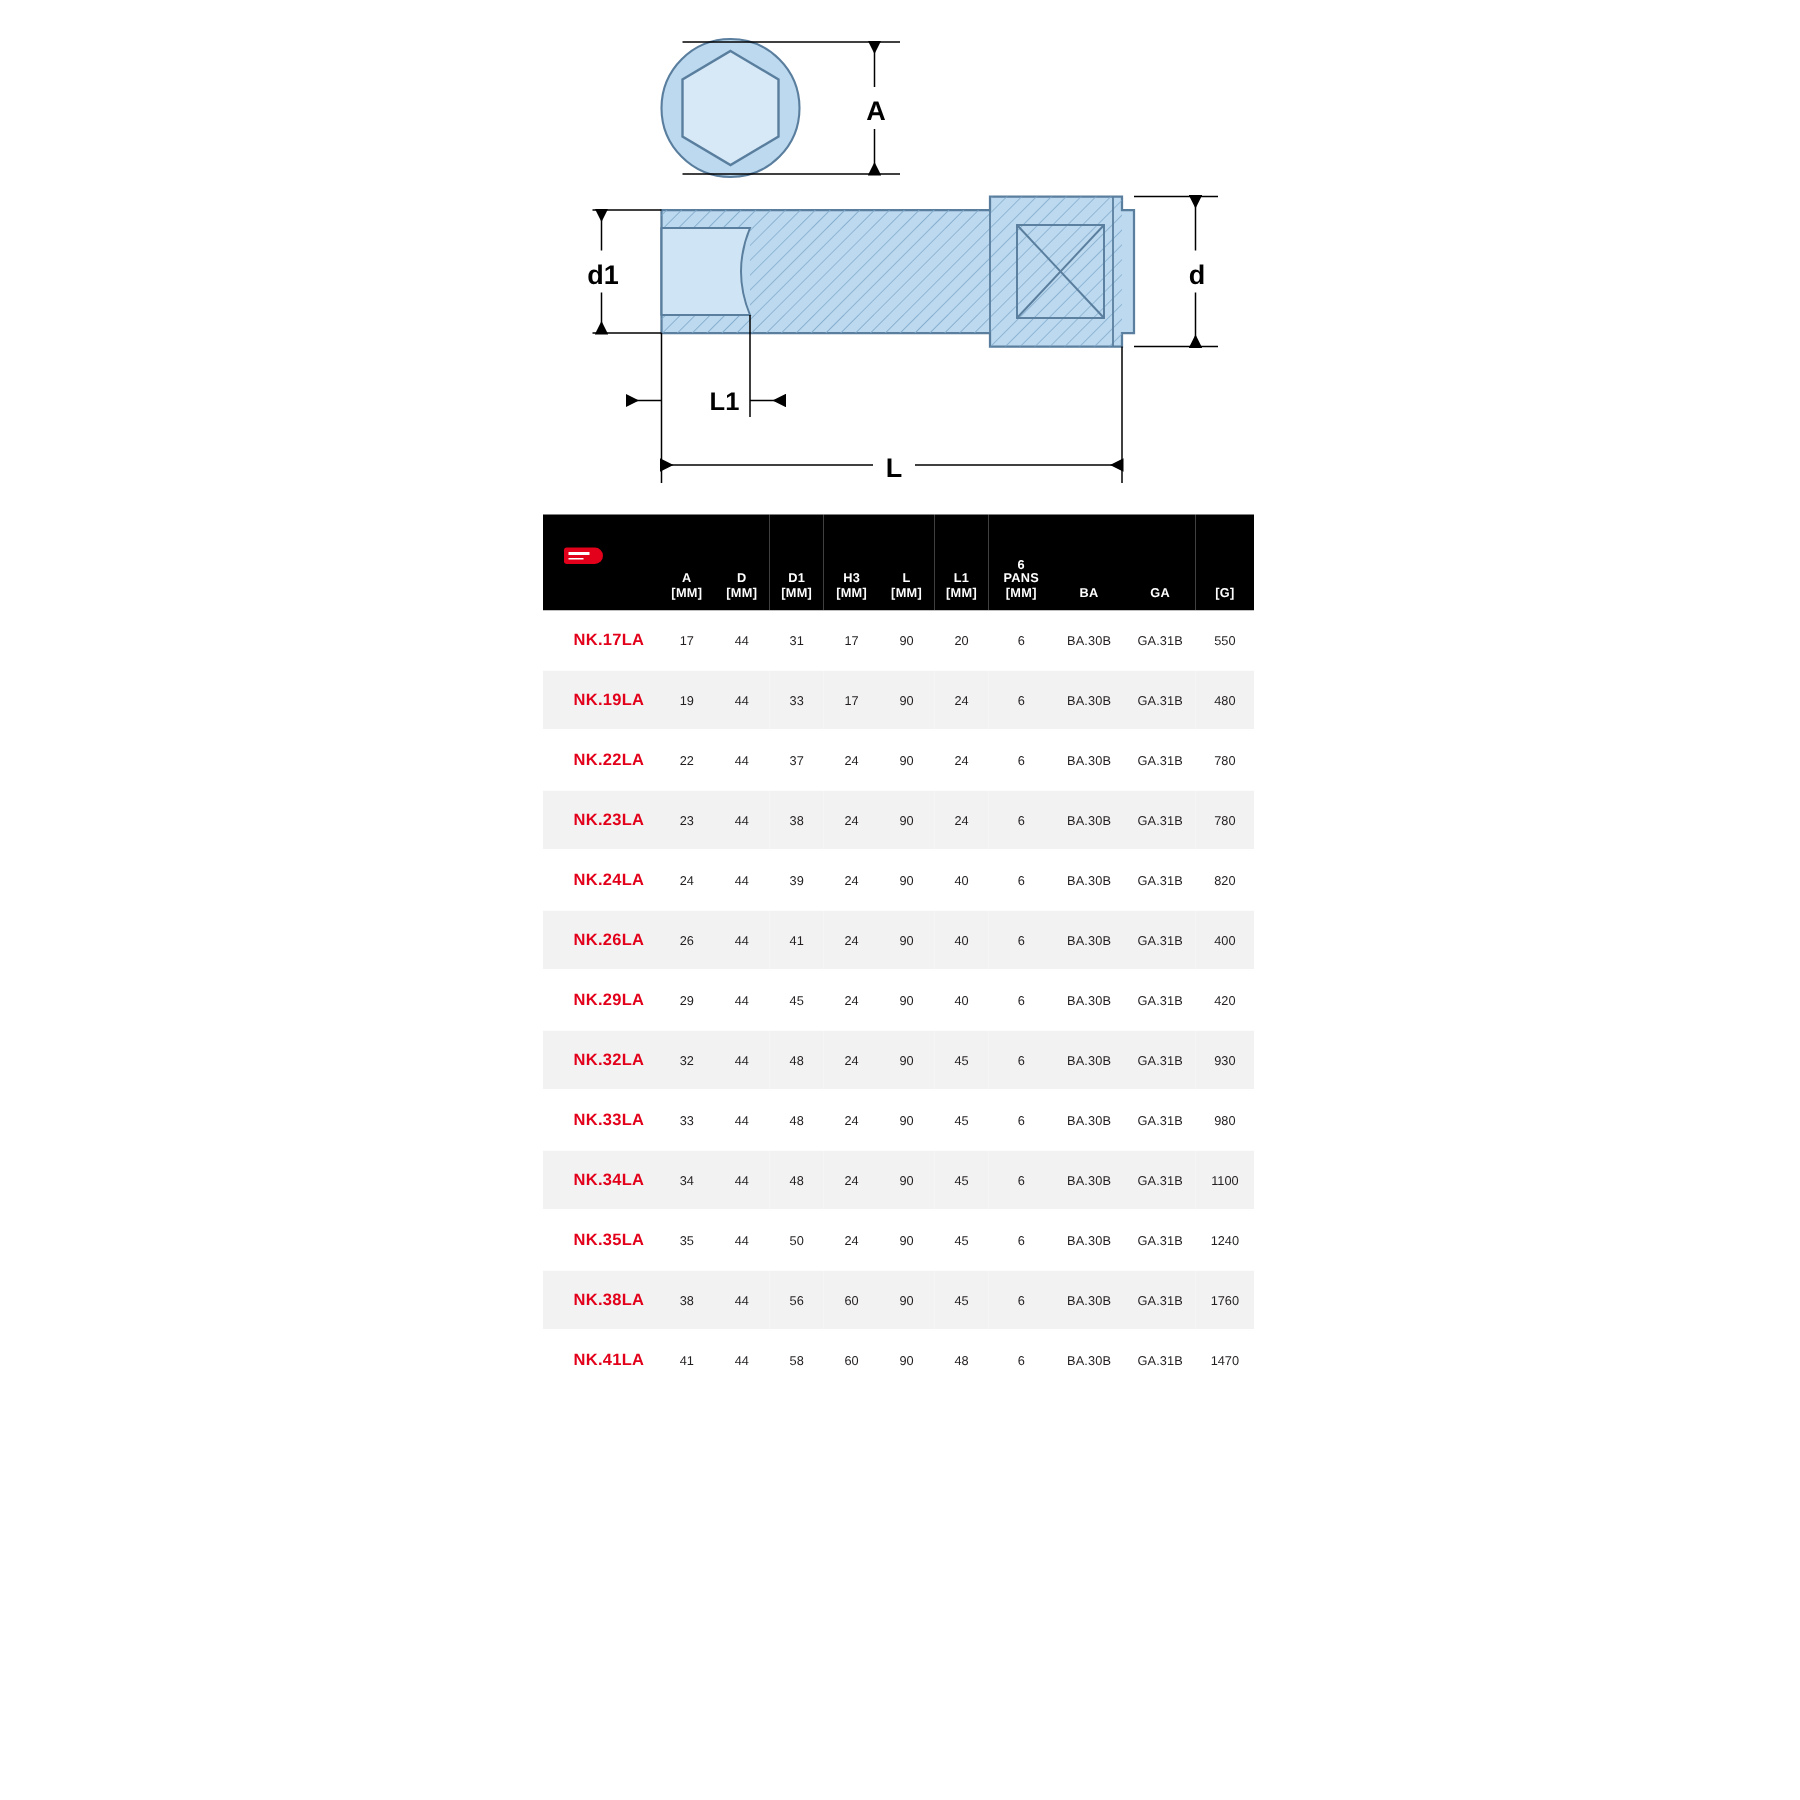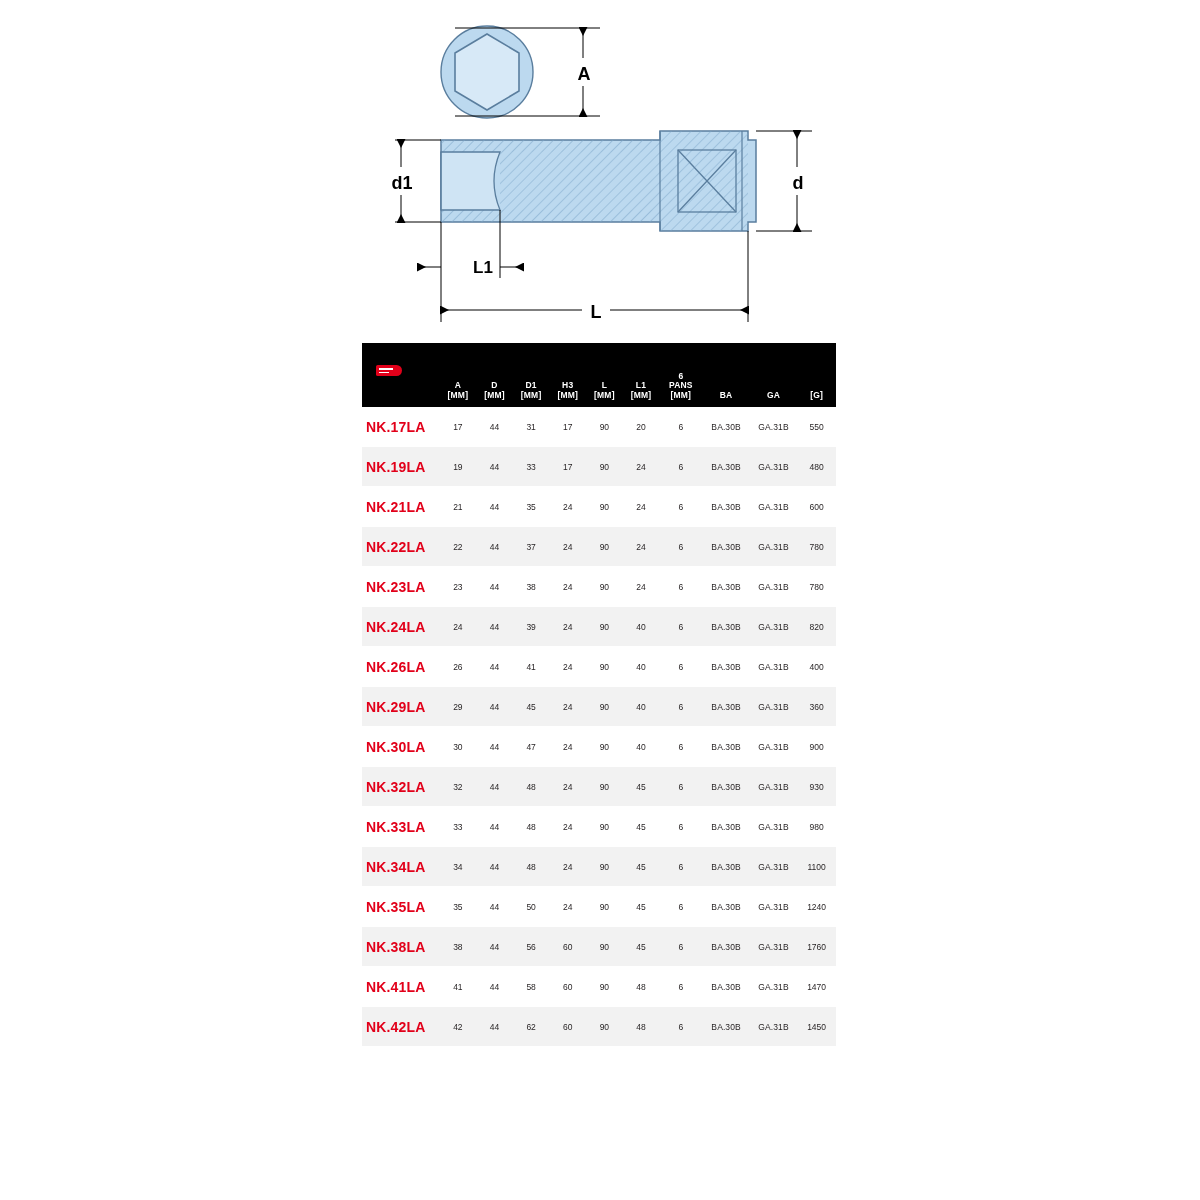--- a/index.html
+++ b/index.html
@@ -85,23 +85,23 @@
     height: 39px;
     padding: 0;
     border-bottom: 1px solid #ffffff;
   }
   table.spec tbody tr:nth-child(odd) { background: #ffffff; }
   table.spec tbody tr:nth-child(even) { background: #f2f2f2; }
 
   table.spec tbody td.ref {
     color: #e2001a;
     font-weight: bold;
-    text-align: center;
+    text-align: right;
     padding-right: 10px;
-    font-size: 14px;
+    font-size: 11px;
     letter-spacing: 0.2px;
   }
   td.ba, td.ga { letter-spacing: 0.1px; }
 </style>
 </head>
 <body>
 
 <svg id="drawing" viewBox="0 0 1200 340" width="1200" height="340" xmlns="http://www.w3.org/2000/svg">
   <defs>
     <pattern id="hatch" width="7" height="7" patternTransform="rotate(45)" patternUnits="userSpaceOnUse">
@@ -263,33 +263,20 @@
           <td class="d1">33</td>
           <td class="h3">17</td>
           <td class="l">90</td>
           <td class="l1">24</td>
           <td class="pans">6</td>
           <td class="ba">BA.30B</td>
           <td class="ga">GA.31B</td>
           <td class="g">480</td>
         </tr>
         <tr>
-          <td class="ref">NK.21LA</td>
-          <td class="a">21</td>
-          <td class="d">44</td>
-          <td class="d1">35</td>
-          <td class="h3">24</td>
-          <td class="l">90</td>
-          <td class="l1">24</td>
-          <td class="pans">6</td>
-          <td class="ba">BA.30B</td>
-          <td class="ga">GA.31B</td>
-          <td class="g">600</td>
-        </tr>
-        <tr>
           <td class="ref">NK.22LA</td>
           <td class="a">22</td>
           <td class="d">44</td>
           <td class="d1">37</td>
           <td class="h3">24</td>
           <td class="l">90</td>
           <td class="l1">24</td>
           <td class="pans">6</td>
           <td class="ba">BA.30B</td>
           <td class="ga">GA.31B</td>
@@ -338,34 +325,21 @@
           <td class="ref">NK.29LA</td>
           <td class="a">29</td>
           <td class="d">44</td>
           <td class="d1">45</td>
           <td class="h3">24</td>
           <td class="l">90</td>
           <td class="l1">40</td>
           <td class="pans">6</td>
           <td class="ba">BA.30B</td>
           <td class="ga">GA.31B</td>
-          <td class="g">360</td>
-        </tr>
-        <tr>
-          <td class="ref">NK.30LA</td>
-          <td class="a">30</td>
-          <td class="d">44</td>
-          <td class="d1">47</td>
-          <td class="h3">24</td>
-          <td class="l">90</td>
-          <td class="l1">40</td>
-          <td class="pans">6</td>
-          <td class="ba">BA.30B</td>
-          <td class="ga">GA.31B</td>
-          <td class="g">900</td>
+          <td class="g">420</td>
         </tr>
         <tr>
           <td class="ref">NK.32LA</td>
           <td class="a">32</td>
           <td class="d">44</td>
           <td class="d1">48</td>
           <td class="h3">24</td>
           <td class="l">90</td>
           <td class="l1">45</td>
           <td class="pans">6</td>
@@ -430,29 +404,16 @@
           <td class="a">41</td>
           <td class="d">44</td>
           <td class="d1">58</td>
           <td class="h3">60</td>
           <td class="l">90</td>
           <td class="l1">48</td>
           <td class="pans">6</td>
           <td class="ba">BA.30B</td>
           <td class="ga">GA.31B</td>
           <td class="g">1470</td>
-        </tr>
-        <tr>
-          <td class="ref">NK.42LA</td>
-          <td class="a">42</td>
-          <td class="d">44</td>
-          <td class="d1">62</td>
-          <td class="h3">60</td>
-          <td class="l">90</td>
-          <td class="l1">48</td>
-          <td class="pans">6</td>
-          <td class="ba">BA.30B</td>
-          <td class="ga">GA.31B</td>
-          <td class="g">1450</td>
         </tr>
       </tbody>
   </table>
 </div>
 
 </body></html>

